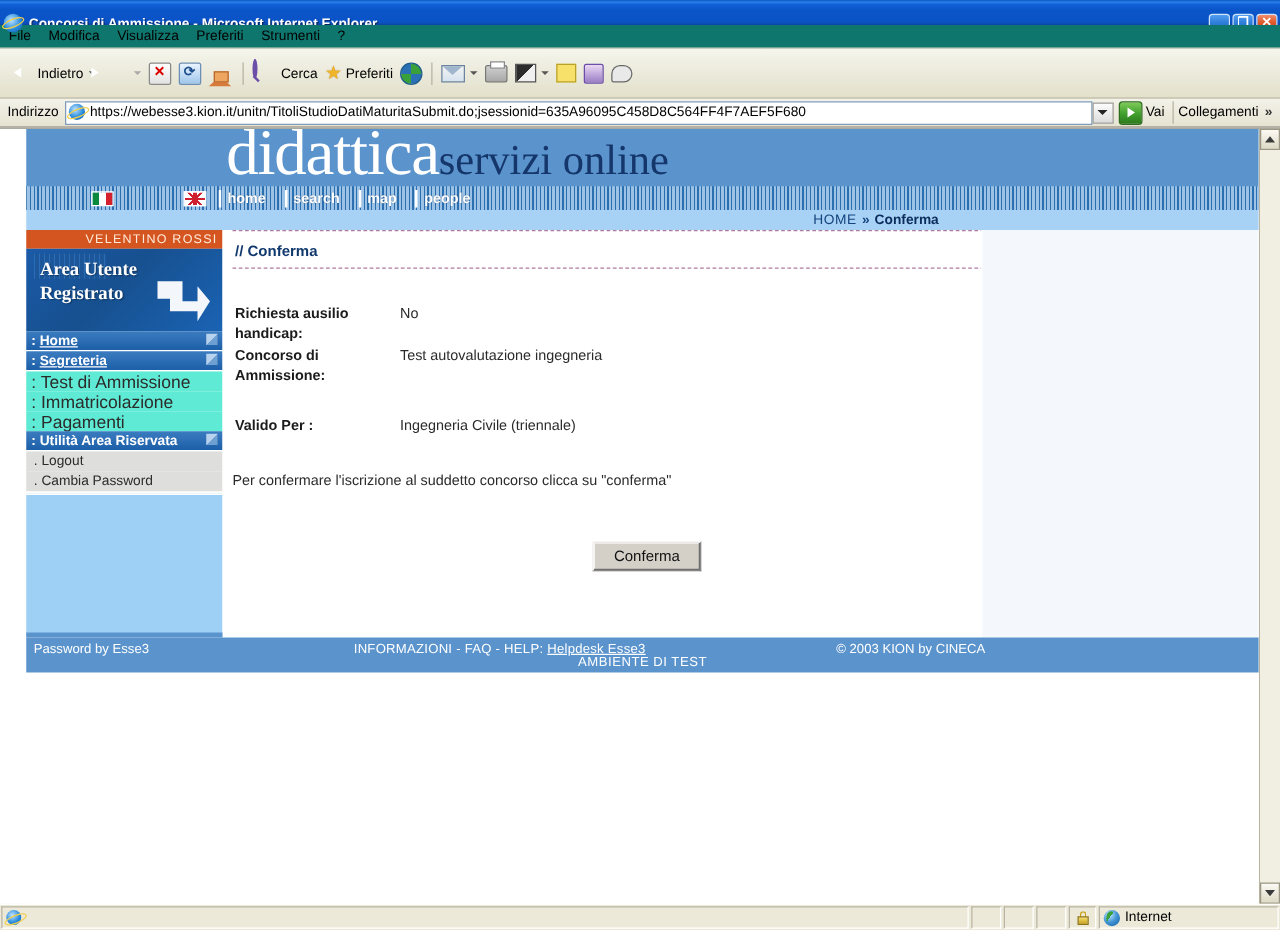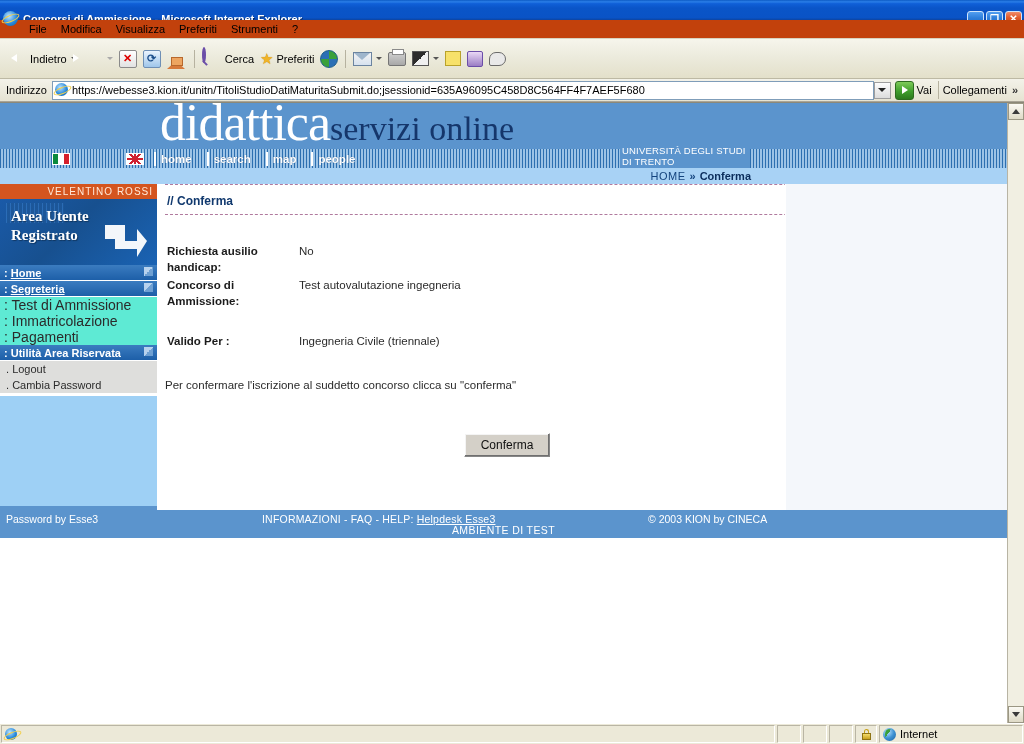--- a/index.html
+++ b/index.html
@@ -68,23 +68,23 @@
     font-size: 10px; font-weight: bold;
     display: flex; align-items: center; justify-content: center;
     box-sizing: border-box;
     line-height: 1;
   }
   .tb-btn.close { background: linear-gradient(to bottom,#f08c6b,#e05a2b 45%,#c23f13); }
 
   
   .menubar {
     height: 20px;
-    background: #c2410c;
+    background: #0f766e;
     display: flex; align-items: center;
-    padding-left: 22px;
+    padding-left: 0;
     border-bottom: 1px solid #d8d3c0;
     box-sizing: border-box;
   }
   .menubar .mi {
     padding: 2px 7px;
     font-size: 11px;
     color: #000;
     cursor: default;
   }
 
@@ -214,20 +214,21 @@
     position: relative;
     display: flex;
     overflow: hidden;
     border-top: 1px solid #8b8878;
   }
   .page {
     width: 1007px;
     position: relative;
     background: #fff;
     overflow: hidden;
+    padding-left: 21px;
   }
 
   
   .site-head {
     height: 65px;
     background: #5b94cd;
     position: relative;
     overflow: hidden;
   }
   .brand {
@@ -583,24 +584,20 @@
           <span class="b1">didattica</span><span class="b2">servizi online</span>
         </div>
         <div class="stripebar"></div>
         <div class="navrow">
           <span class="flag it"></span>
           <span class="flag uk"></span>
           <span class="navlink">home</span>
           <span class="navlink">search</span>
           <span class="navlink">map</span>
           <span class="navlink">people</span>
-        </div>
-        <div class="unitn">
-          <div>UNIVERSITÀ DEGLI STUDI</div>
-          <div>DI TRENTO</div>
         </div>
       </div>
 
       <div class="crumbstrip">
         <span class="c1">HOME</span>
         <span class="csep">»</span>
         <span class="c2">Conferma</span>
       </div>
 
       <div class="body-split">

